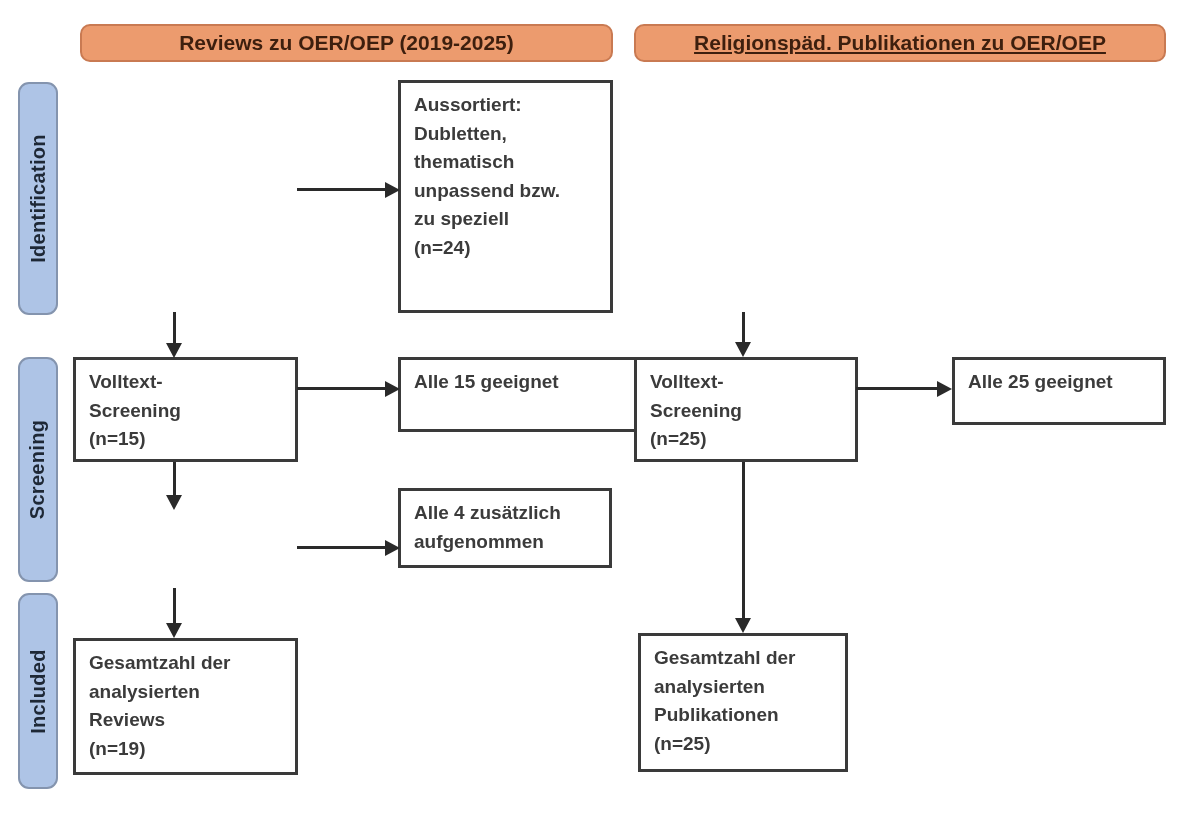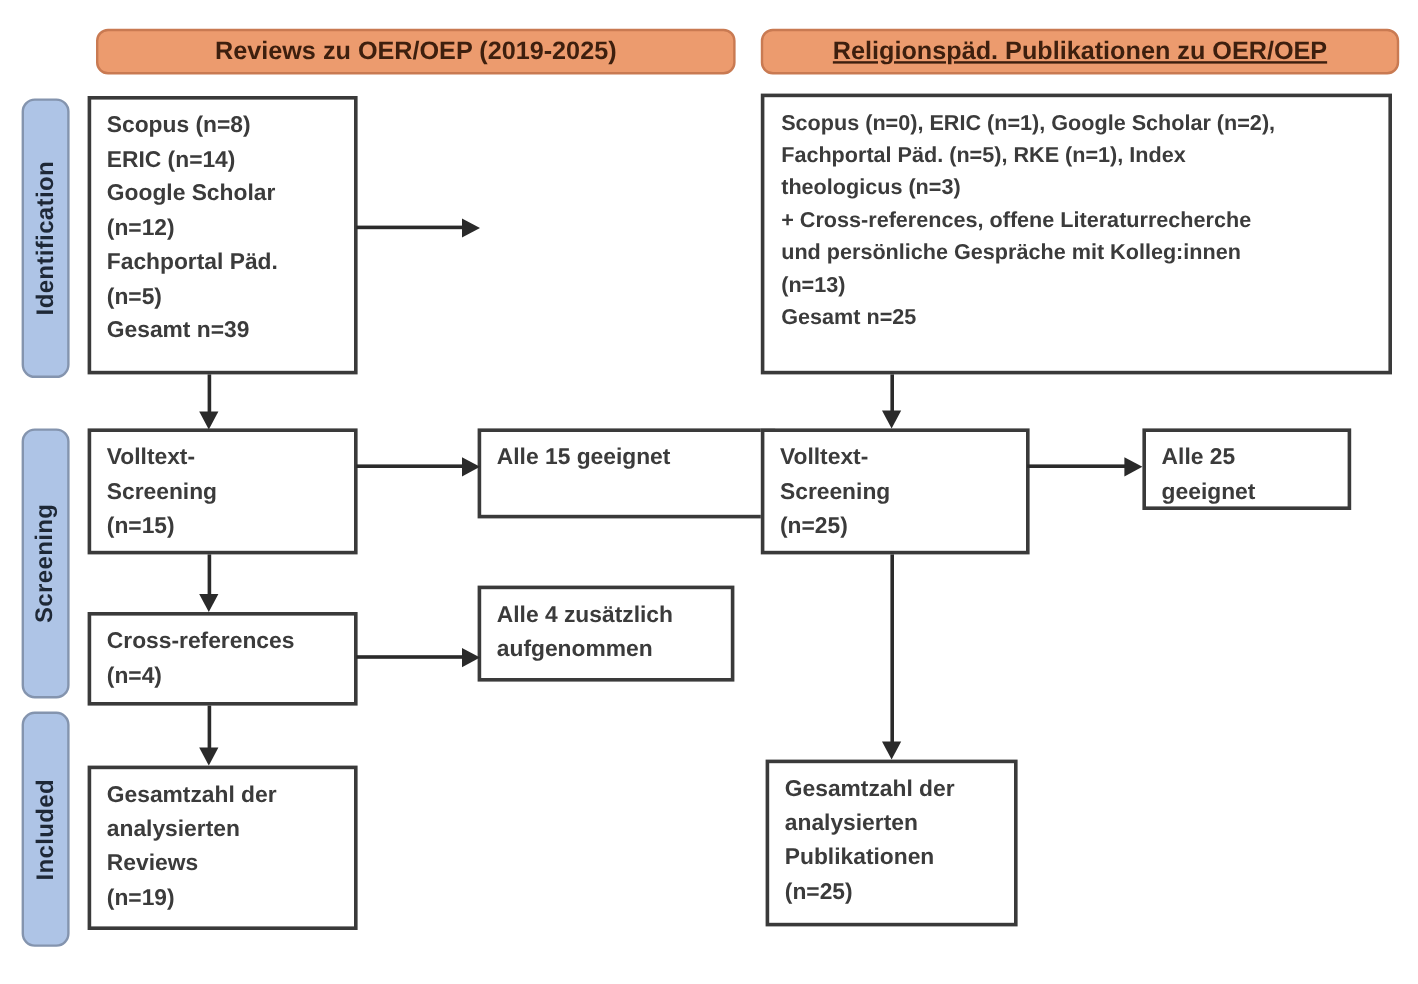--- a/index.html
+++ b/index.html
@@ -55,51 +55,41 @@
   <div class="stage" style="left:18px; top:82px; height:233px;">
     <span>Identification</span>
   </div>
   <div class="stage" style="left:18px; top:357px; height:225px;">
     <span>Screening</span>
   </div>
   <div class="stage" style="left:18px; top:593px; height:196px;">
     <span>Included</span>
   </div>
 
-  <div class="box" style="left:73px; top:80px; width:225px; height:232px;">Scopus (n=8)
-ERIC (n=14)
-Google Scholar
-(n=12)
-Fachportal Päd.
-(n=5)
-Gesamt n=39</div>
+  <div class="box" style="left:398px; top:80px; width:215px; height:233px;">Aussortiert:
+Dubletten,
+thematisch
+unpassend bzw.
+zu speziell
+(n=24)</div>
   <div class="box" style="left:73px; top:357px; width:225px; height:105px;">Volltext-
 Screening
 (n=15)</div>
   <div class="box" style="left:398px; top:357px; width:248px; height:75px;">Alle 15 geeignet</div>
-  <div class="box" style="left:73px; top:510px; width:225px; height:78px;">Cross-references
-(n=4)</div>
   <div class="box" style="left:398px; top:488px; width:214px; height:80px;">Alle 4 zusätzlich
 aufgenommen</div>
   <div class="box" style="left:73px; top:638px; width:225px; height:137px;">Gesamtzahl der
 analysierten
 Reviews
 (n=19)</div>
 
-  <div class="box small-text" style="left:634px; top:78px; width:526px; height:234px;">Scopus (n=0), ERIC (n=1), Google Scholar (n=2),
-Fachportal Päd. (n=5), RKE (n=1), Index
-theologicus (n=3)
-+ Cross-references, offene Literaturrecherche
-und persönliche Gespräche mit Kolleg:innen
-(n=13)
-Gesamt n=25</div>
   <div class="box" style="left:634px; top:357px; width:224px; height:105px;">Volltext-
 Screening
 (n=25)</div>
-  <div class="box" style="left:952px; top:357px; width:174px; height:68px;">Alle 25 geeignet</div>
+  <div class="box" style="left:952px; top:357px; width:214px; height:68px;">Alle 25 geeignet</div>
   <div class="box" style="left:638px; top:633px; width:210px; height:139px;">Gesamtzahl der
 analysierten
 Publikationen
 (n=25)</div>
 
   <div>
     <div class="hline" style="left:297px; top:188px; width:90px;"></div>
     <div class="head-right" style="left:385px; top:182px;"></div>
   </div>
   <div>

